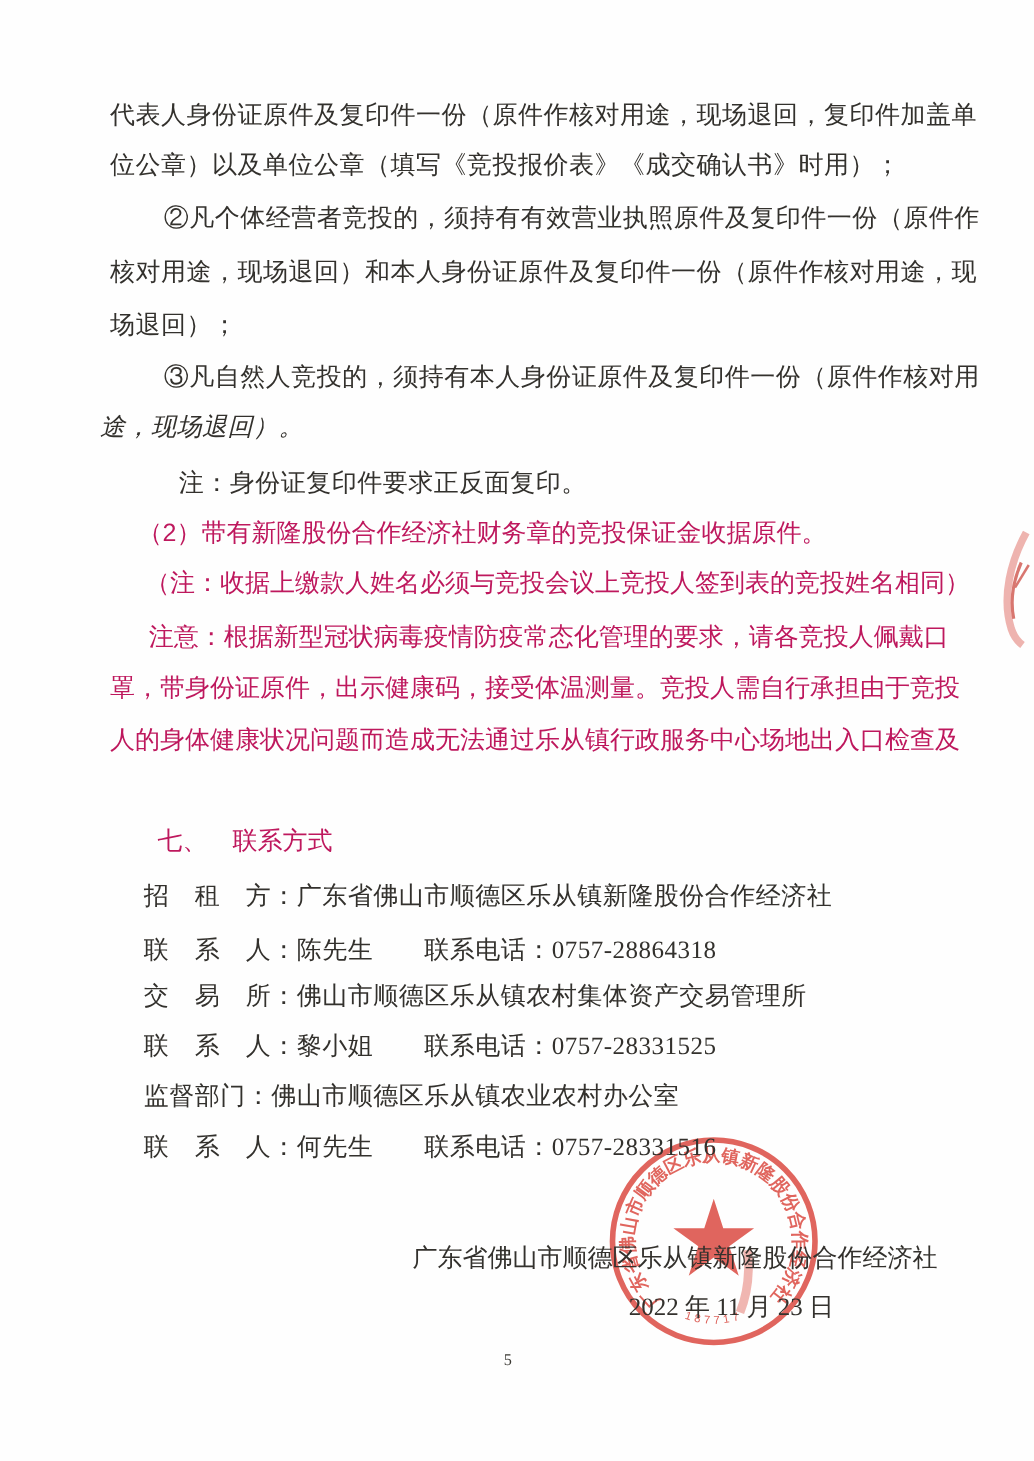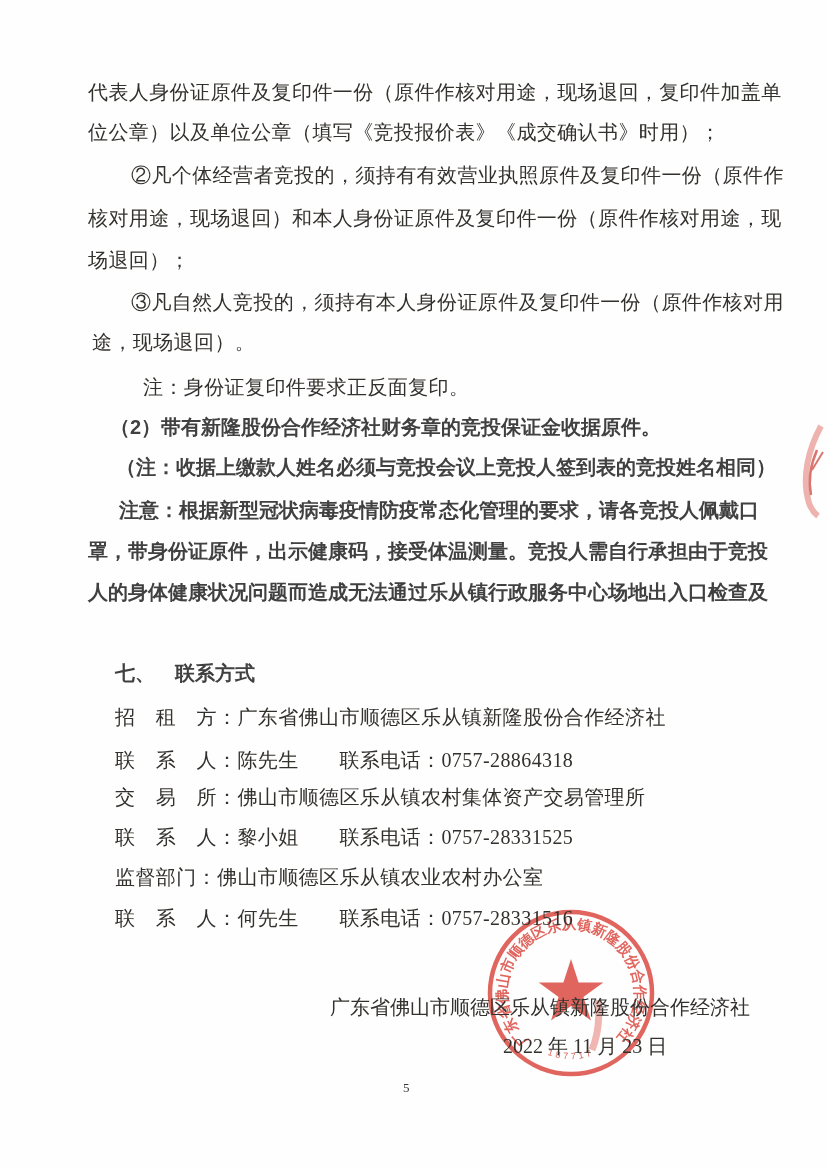--- a/index.html
+++ b/index.html
@@ -14,24 +14,24 @@
   .line{
     position:absolute;
     font-size:20px;
     line-height:30px;
     white-space:pre;
     color:#33312d;
     letter-spacing:0.4px;
     z-index:3;
   }
   .bold{
-    font-weight:700;
+    font-weight:400;
     font-family:"Liberation Sans", sans-serif;
     letter-spacing:0;
-    color:#404040;
+    color:#be185d;
   }
   .sig{
     position:absolute;
     font-size:20px;
     line-height:30px;
     white-space:pre;
     color:#33312d;
     z-index:3;
   }
   .pagenum{
@@ -84,28 +84,28 @@
       <path d="M 812 470 L 823 452" stroke="#c83d34" stroke-width="2" fill="none"></path>
     </g>
   </svg>
 
   <div class="line" style="top:77px;left:88px;">代表人身份证原件及复印件一份（原件作核对用途，现场退回，复印件加盖单</div>
   <div class="line" style="top:117px;left:88px;">位公章）以及单位公章（填写《竞投报价表》《成交确认书》时用）；</div>
   <div class="line" style="top:160px;left:131px;">②凡个体经营者竞投的，须持有有效营业执照原件及复印件一份（原件作</div>
   <div class="line" style="top:203px;left:88px;">核对用途，现场退回）和本人身份证原件及复印件一份（原件作核对用途，现</div>
   <div class="line" style="top:245px;left:88px;">场退回）；</div>
   <div class="line" style="top:287px;left:131px;">③凡自然人竞投的，须持有本人身份证原件及复印件一份（原件作核对用</div>
-  <div class="line" style="top:327px;left:92px;">途，现场退回）。</div>
+  <div class="line" style="top:327px;left:80px;font-style:italic;">途，现场退回）。</div>
   <div class="line" style="top:372px;left:143px;">注：身份证复印件要求正反面复印。</div>
   <div class="line bold" style="top:412px;left:110px;">（2）带有新隆股份合作经济社财务章的竞投保证金收据原件。</div>
   <div class="line bold" style="top:452px;left:116px;">（注：收据上缴款人姓名必须与竞投会议上竞投人签到表的竞投姓名相同）</div>
   <div class="line bold" style="top:495px;left:119px;">注意：根据新型冠状病毒疫情防疫常态化管理的要求，请各竞投人佩戴口</div>
   <div class="line bold" style="top:536px;left:88px;">罩，带身份证原件，出示健康码，接受体温测量。竞投人需自行承担由于竞投</div>
   <div class="line bold" style="top:577px;left:88px;">人的身体健康状况问题而造成无法通过乐从镇行政服务中心场地出入口检查及</div>
-  <div class="line bold" style="top:658px;left:115px;">七、　联系方式</div>
+  <div class="line bold" style="top:658px;left:126px;">七、　联系方式</div>
   <div class="line" style="top:702px;left:115px;">招　租　方：广东省佛山市顺德区乐从镇新隆股份合作经济社</div>
   <div class="line" style="top:745px;left:115px;">联　系　人：陈先生　　联系电话：0757-28864318</div>
   <div class="line" style="top:782px;left:115px;">交　易　所：佛山市顺德区乐从镇农村集体资产交易管理所</div>
   <div class="line" style="top:822px;left:115px;">联　系　人：黎小姐　　联系电话：0757-28331525</div>
   <div class="line" style="top:862px;left:115px;">监督部门：佛山市顺德区乐从镇农业农村办公室</div>
   <div class="line" style="top:903px;left:115px;">联　系　人：何先生　　联系电话：0757-28331516</div>
 
   <div class="sig" style="top:992px;left:330px;">广东省佛山市顺德区乐从镇新隆股份合作经济社</div>
   <div class="sig" style="top:1031px;left:503px;">2022 年 11 月 23 日</div>
 

